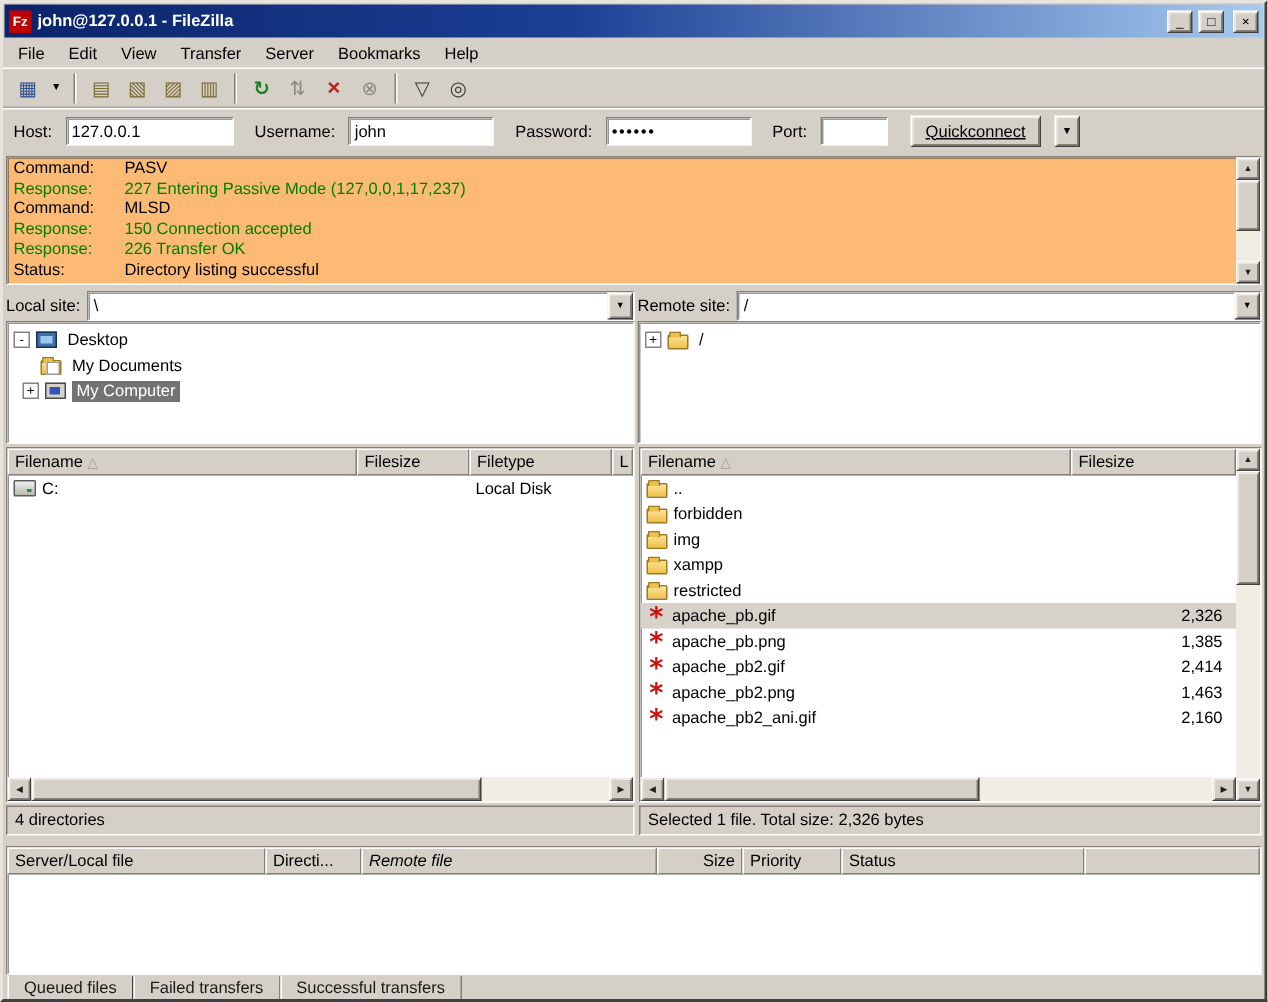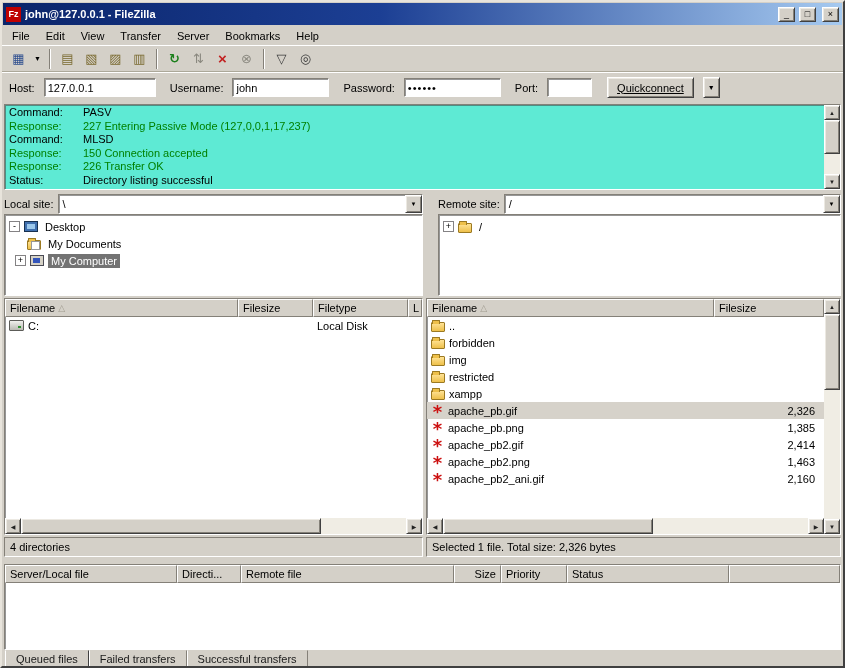--- a/index.html
+++ b/index.html
@@ -35,36 +35,36 @@
   .tb-gray{color:#8a887f;} .tb-red{color:#c22222;font-weight:bold;font-size:15px;} .tb-dark{color:#3a3a3a;}
   
   .quickbar { height:30px; flex:none; display:flex; align-items:center; gap:9px; padding:0 7px; font-size:11px;
     border-top:1px solid #ffffff; }
   .qinput { height:19px; background:#fff; font-size:11px; padding:0 3px; outline:none; }
   .w-host{width:112px;} .w-user{width:97px;} .w-pass{width:97px;letter-spacing:1px;} .w-port{width:45px;}
   .qc-btn { height:21px; padding:0 9px; font-size:11px; }
   .qc-drop { width:17px; height:21px; font-size:7px; display:flex; align-items:center; justify-content:center; }
   .qlabel { margin-left:5px; white-space:nowrap; }
   
-  .log-wrap { height:86px; flex:none; margin:2px 2px 0; background:#5eead4; display:flex; }
+  .log-wrap { height:86px; flex:none; margin:2px 2px 0; background:#fdba74; display:flex; }
   .log-content { flex:1; min-width:0; padding:1px 4px; overflow:hidden; font-size:11px; line-height:13.5px; }
   .log-line { white-space:nowrap; }
   .log-label { display:inline-block; width:74px; }
   .log-line.response { color:#008000; }
   
   .vscroll { width:16px; flex:none; background:#f0ede4; display:flex; flex-direction:column; }
   .hscroll { height:16px; flex:none; background:#f0ede4; display:flex; }
   .sbtn { width:16px; height:15px; flex:none; font-size:6px; display:flex; align-items:center; justify-content:center; color:#222; }
   .hscroll .sbtn { height:16px; width:16px; }
   .vtrack { flex:1; position:relative; }
   .htrack { flex:1; position:relative; }
   .vthumb { position:absolute; top:0; left:0; width:16px; }
   .hthumb { position:absolute; top:0; left:0; height:16px; }
   
-  .panes { height:103px; flex:none; display:flex; gap:15px; margin:3px 2px 0; }
+  .panes { height:103px; flex:none; display:flex; gap:2px; margin:3px 2px 0; }
   .pane { display:flex; flex-direction:column; min-width:0; }
   .pane.left { width:419px; flex:none; } .pane.right { flex:1; }
   .site-row { height:21px; flex:none; display:flex; align-items:center; gap:4px; font-size:11px; }
   .combo { flex:1; height:20px; background:#fff; display:flex; align-items:center; }
   .combo-value { flex:1; padding:0 4px; font-size:11px; overflow:hidden; white-space:nowrap; }
   .combo-btn { width:17px; height:18px; flex:none; font-size:6px; display:flex; align-items:center; justify-content:center; margin-right:0px; }
   .treebox { flex:1; background:#fff; padding:3px 4px; overflow:hidden; }
   .tree-row { height:17px; display:flex; align-items:center; font-size:11px; white-space:nowrap; }
   .indent { display:inline-block; width:18px; flex:none; }
   .expander { width:11px; height:11px; flex:none; border:1px solid #848284; background:#fff;
@@ -104,21 +104,21 @@
   .frow.selected { background:#d6d2ca; }
   .cell { display:flex; align-items:center; height:100%; padding:0 4px; overflow:hidden; white-space:nowrap; flex:none; }
   .cell.name-l{width:233px;} .cell.size-l{width:75px;} .cell.type-l{width:95px;}
   .cell.name-r{width:287px;} .cell.size-r{flex:1; justify-content:flex-end; padding-right:9px;}
   
   .statusrow { height:20px; flex:none; display:flex; gap:3px; margin:2px 2px 0; font-size:11px; }
   .statuscell { border:1px solid; border-color:#848078 #ffffff #ffffff #848078; display:flex; align-items:center; padding:0 5px; }
   .statuscell.l{width:419px; flex:none;} .statuscell.r{flex:1;}
   
   .queuebox { height:86px; flex:none; margin:7px 2px 0; background:#fff; display:flex; flex-direction:column; }
-  .qh-file{width:172px;} .qh-dir{width:64px;} .qh-remote{width:213px;} .qh-size{width:47px; justify-content:flex-end;}
+  .qh-file{width:172px;} .qh-dir{width:64px;} .qh-remote{width:197px;font-style:italic;} .qh-size{width:57px; justify-content:flex-end;}
   .qh-prio{width:66px;} .qh-status{width:162px;} .qh-rest{flex:1;}
   .qbody { flex:1; }
   .tabsrow { height:20px; flex:none; display:flex; align-items:flex-start; margin:0 2px; padding-left:1px; }
   .tab { font-size:11px; padding:2px 10px 3px; background:#d4d0c8; border:1px solid;
     border-color:#d4d0c8 #848078 #848078 #ffffff; height:18px; white-space:nowrap; color:#1a1a1a; }
   .tab.active { font-weight:normal; height:20px; border-color:#d4d0c8 #404040 #404040 #ffffff; }
   
   .statusbar { height:24px; flex:none; margin-top:auto; display:flex; align-items:center; justify-content:flex-end;
     gap:3px; padding:2px 4px 2px; border-top:1px solid #ffffff; font-size:11px; }
   .sb-panel { height:18px; border:1px solid; border-color:#848078 #ffffff #ffffff #848078;
@@ -349,30 +349,30 @@
                 <span class="ico ico-folder"></span>
                 <span>img</span>
               </div>
             <div class="cell size-r">
                 <span></span>
               </div>
           </div>
           <div class="frow">
             <div class="cell name-r">
                 <span class="ico ico-folder"></span>
+                <span>xampp</span>
+              </div>
+            <div class="cell size-r">
+                <span></span>
+              </div>
+          </div>
+          <div class="frow">
+            <div class="cell name-r">
+                <span class="ico ico-folder"></span>
                 <span>restricted</span>
-              </div>
-            <div class="cell size-r">
-                <span></span>
-              </div>
-          </div>
-          <div class="frow">
-            <div class="cell name-r">
-                <span class="ico ico-folder"></span>
-                <span>xampp</span>
               </div>
             <div class="cell size-r">
                 <span></span>
               </div>
           </div>
           <div class="frow selected">
             <div class="cell name-r">
                 <span class="ico ico-ast"></span>
                 <span>apache_pb.gif</span>
               </div>

